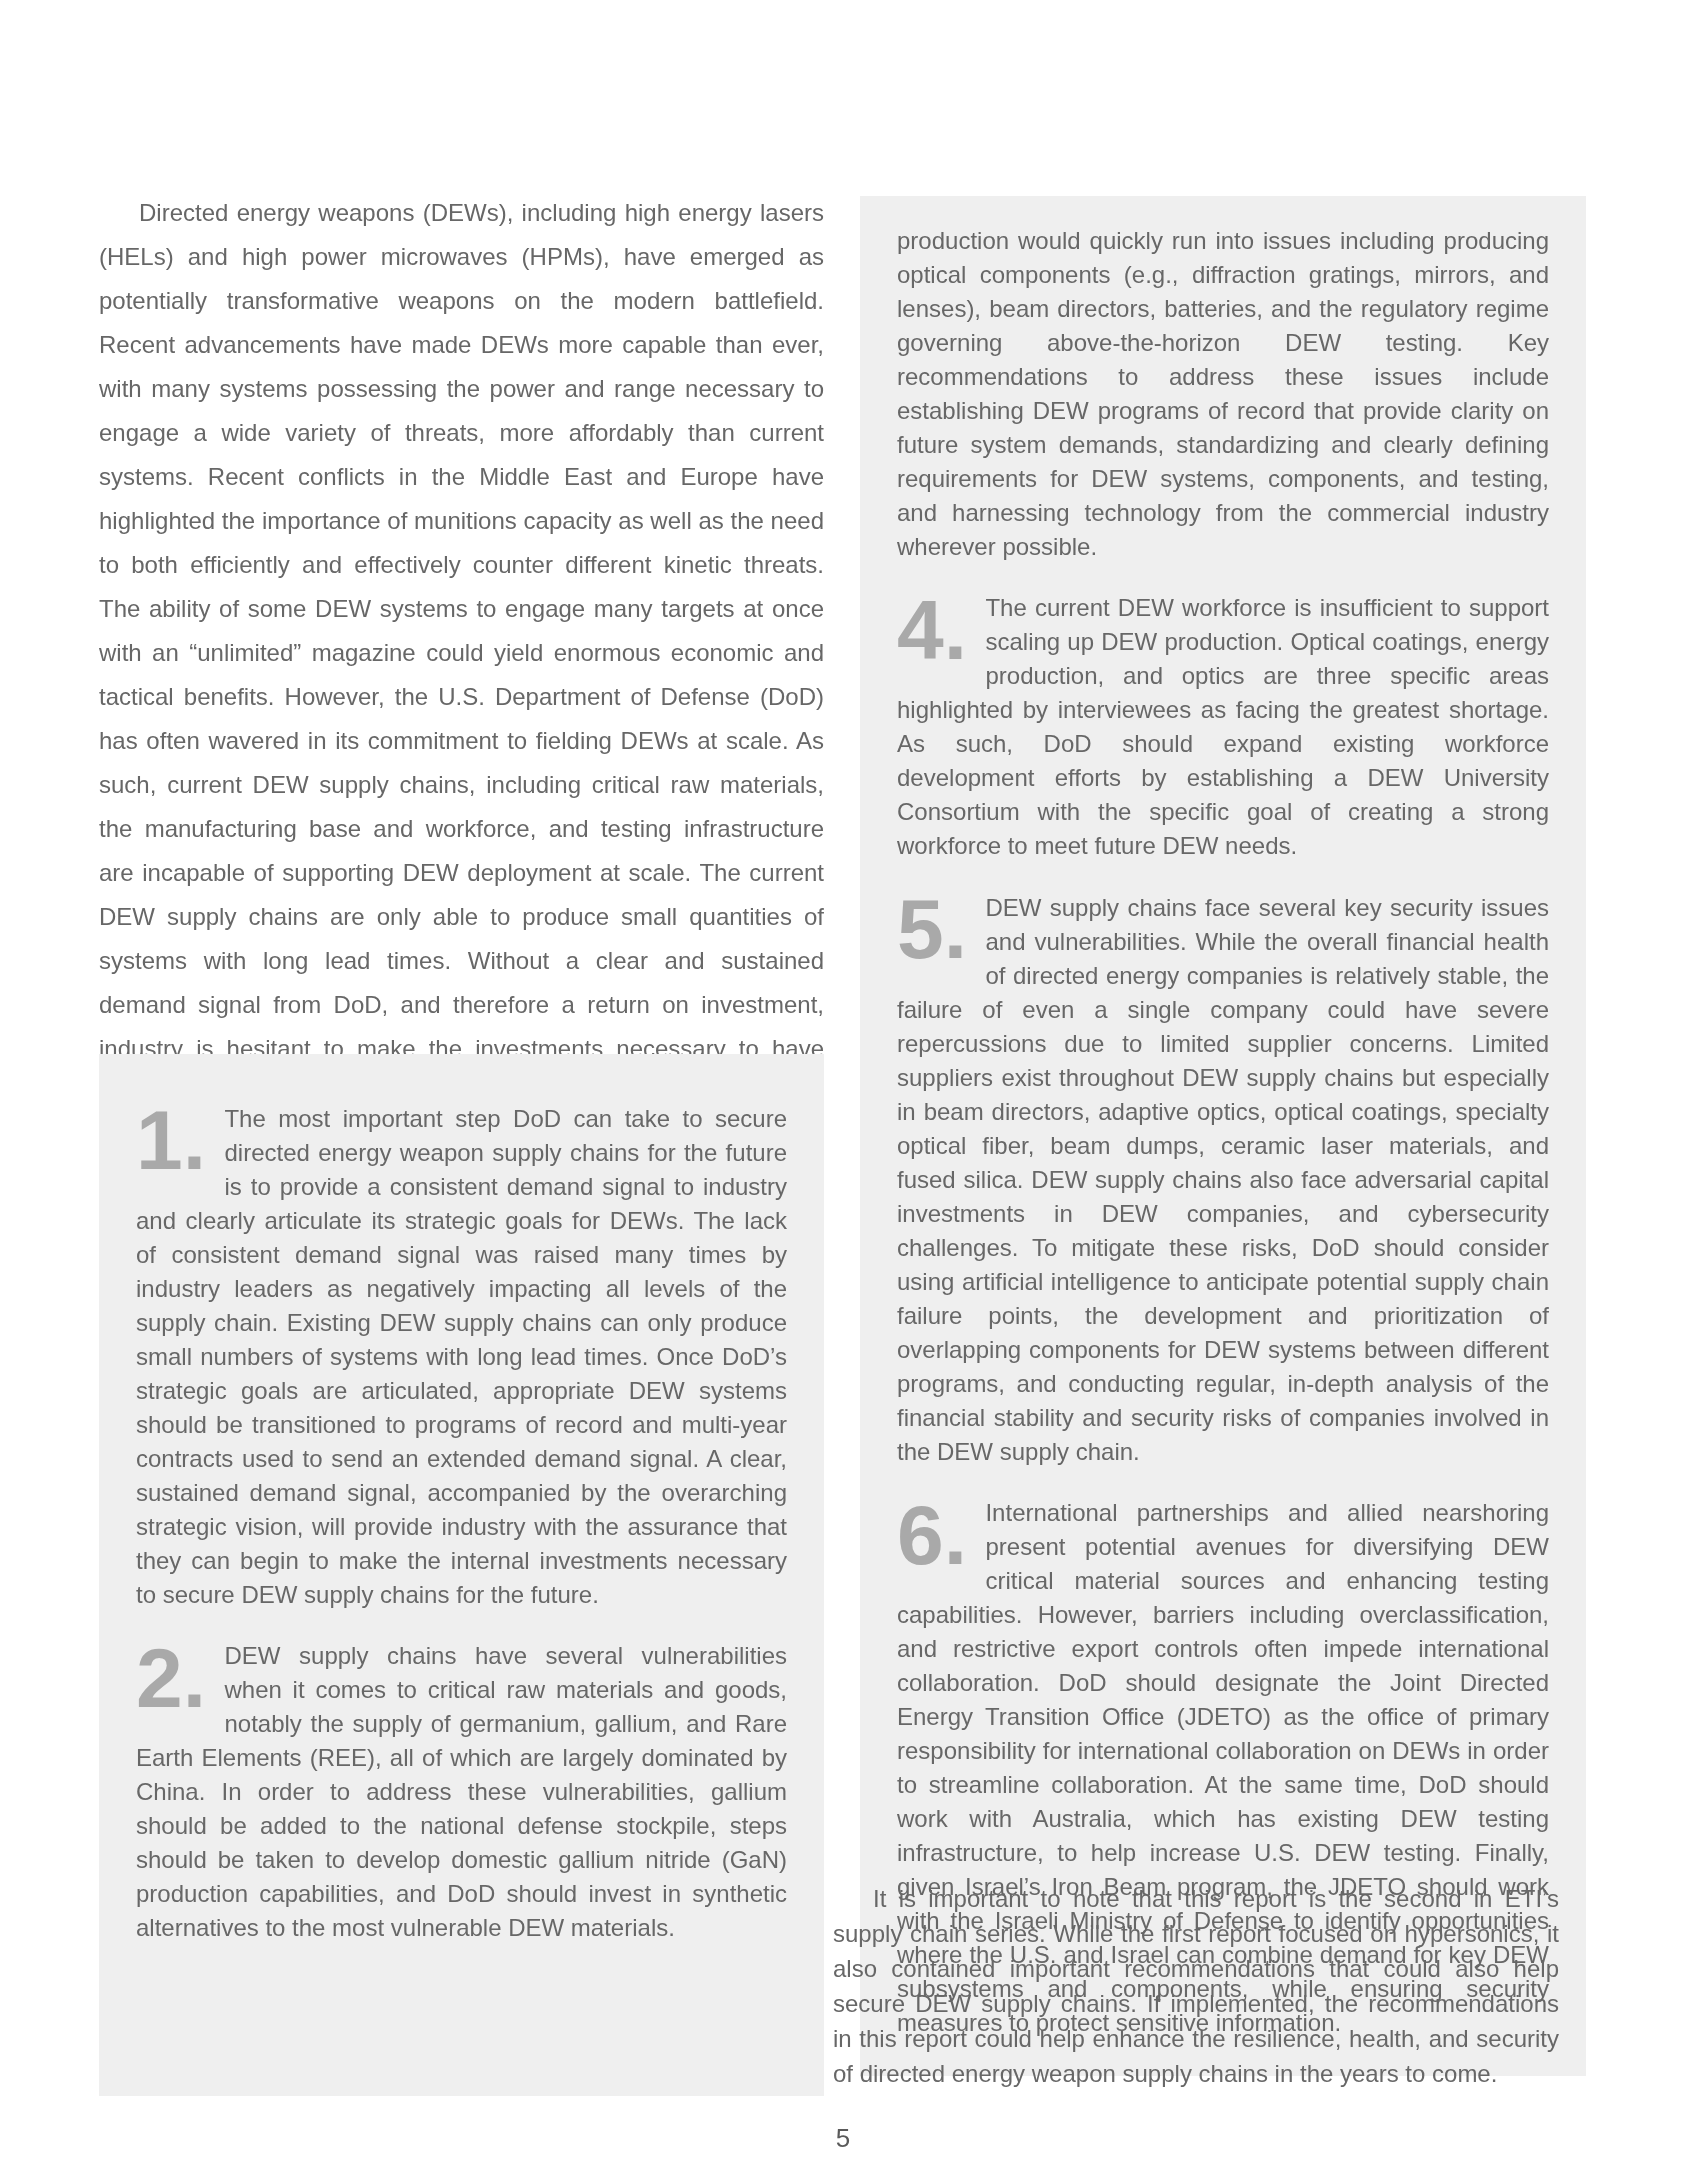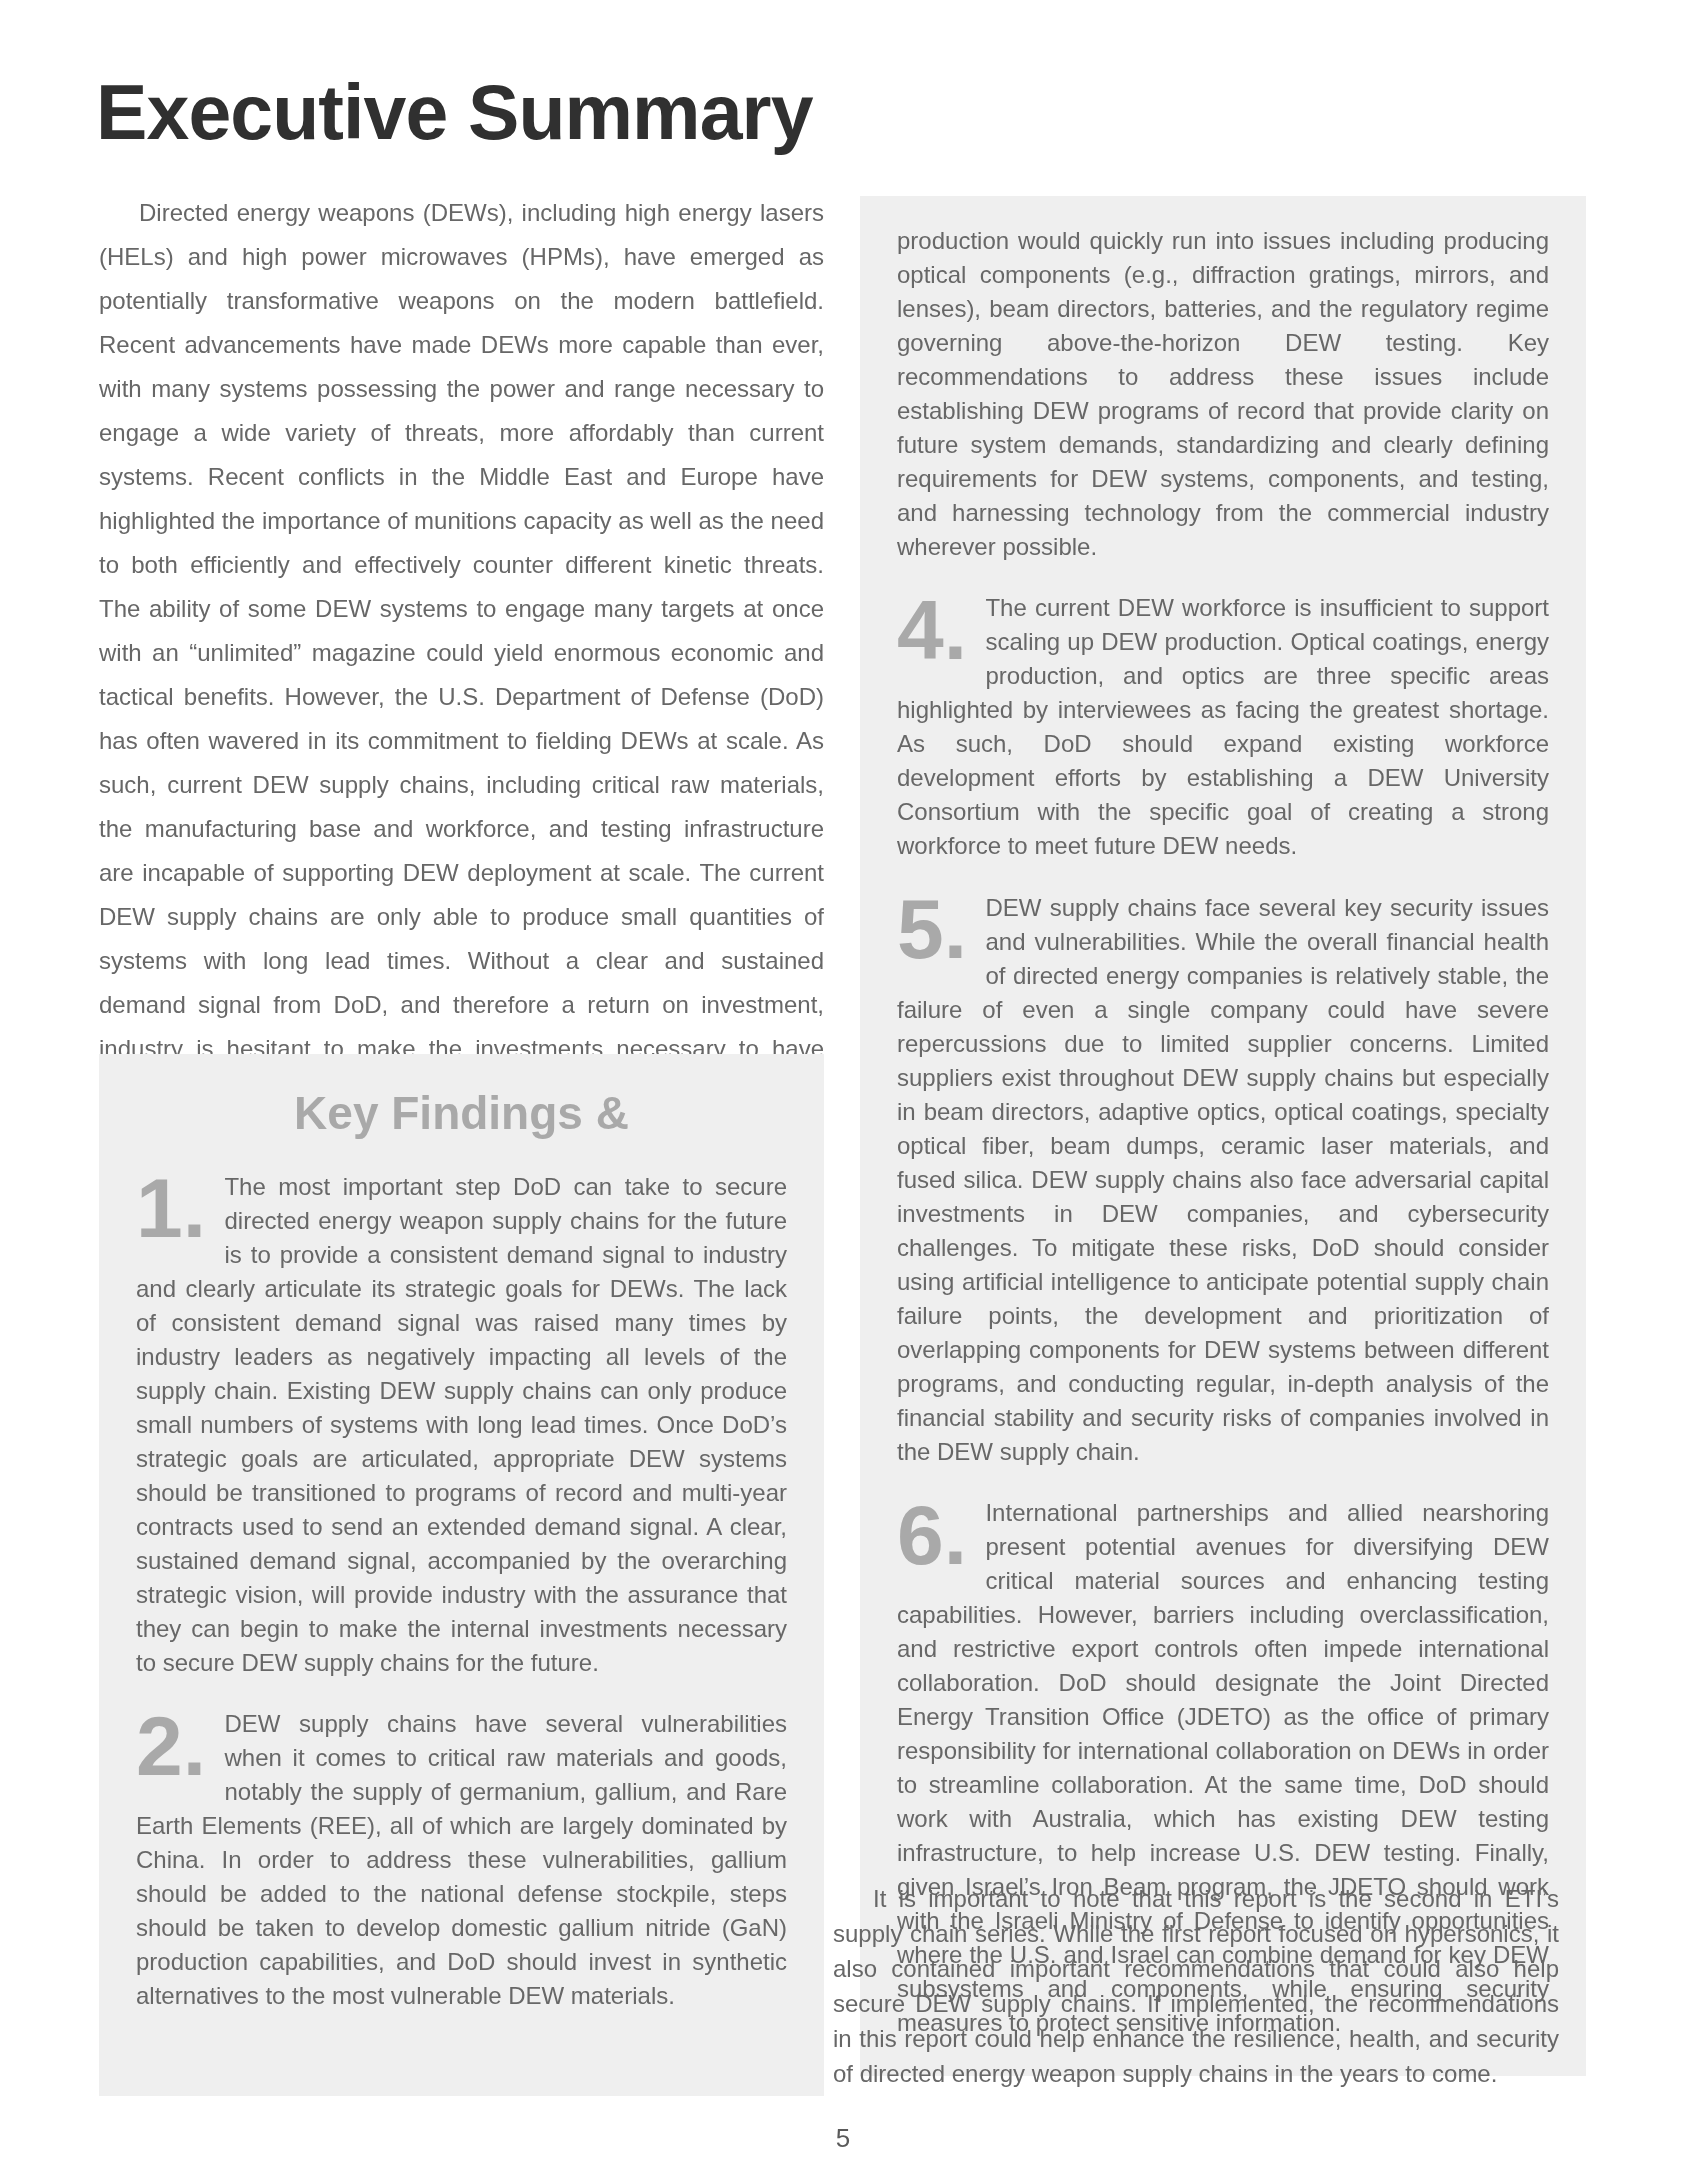--- a/index.html
+++ b/index.html
@@ -45,27 +45,25 @@
     position:absolute;top:2123px;left:0;width:100%;text-align:center;
     font-size:26px;color:#5a5a5a;
   }
 </style>
 </head>
 <body>
 
 <div class="page">
 
 
-  <div class="doc-title">Executive Summary</div>
 
   <div class="intro">Directed energy weapons (DEWs), including high energy lasers (HELs) and high power microwaves (HPMs), have emerged as potentially transformative weapons on the modern battlefield. Recent advancements have made DEWs more capable than ever, with many systems possessing the power and range necessary to engage a wide variety of threats, more affordably than current systems. Recent conflicts in the Middle East and Europe have highlighted the importance of munitions capacity as well as the need to both efficiently and effectively counter different kinetic threats. The ability of some DEW systems to engage many targets at once with an “unlimited” magazine could yield enormous economic and tactical benefits. However, the U.S. Department of Defense (DoD) has often wavered in its commitment to fielding DEWs at scale. As such, current DEW supply chains, including critical raw materials, the manufacturing base and workforce, and testing infrastructure are incapable of supporting DEW deployment at scale. The current DEW supply chains are only able to produce small quantities of systems with long lead times. Without a clear and sustained demand signal from DoD, and therefore a return on investment, industry is hesitant to make the investments necessary to have secure, healthy, and resilient DEW supply chains. While addressing these vulnerabilities is a formidable task, it is not insurmountable. To strengthen DEW supply chains and fulfill the potential of these cutting-edge technologies, a series of concrete steps by government, industry, and academia are necessary.</div>
 
   <div class="box box-left">
     <div class="box-heading">
-      <span class="hline">Key Findings &amp;</span>
     </div>
 
     <div class="kf-item">
       <span class="kf-num">1.</span><span>The most important step DoD can take to secure directed energy weapon supply chains for the future is to provide a consistent demand signal to industry and clearly articulate its strategic goals for DEWs. The lack of consistent demand signal was raised many times by industry leaders as negatively impacting all levels of the supply chain. Existing DEW supply chains can only produce small numbers of systems with long lead times. Once DoD’s strategic goals are articulated, appropriate DEW systems should be transitioned to programs of record and multi-year contracts used to send an extended demand signal. A clear, sustained demand signal, accompanied by the overarching strategic vision, will provide industry with the assurance that they can begin to make the internal investments necessary to secure DEW supply chains for the future.</span>
     </div>
 
     <div class="kf-item">
       <span class="kf-num">2.</span><span>DEW supply chains have several vulnerabilities when it comes to critical raw materials and goods, notably the supply of germanium, gallium, and Rare Earth Elements (REE), all of which are largely dominated by China. In order to address these vulnerabilities, gallium should be added to the national defense stockpile, steps should be taken to develop domestic gallium nitride (GaN) production capabilities, and DoD should invest in synthetic alternatives to the most vulnerable DEW materials.</span>
     </div>
 

